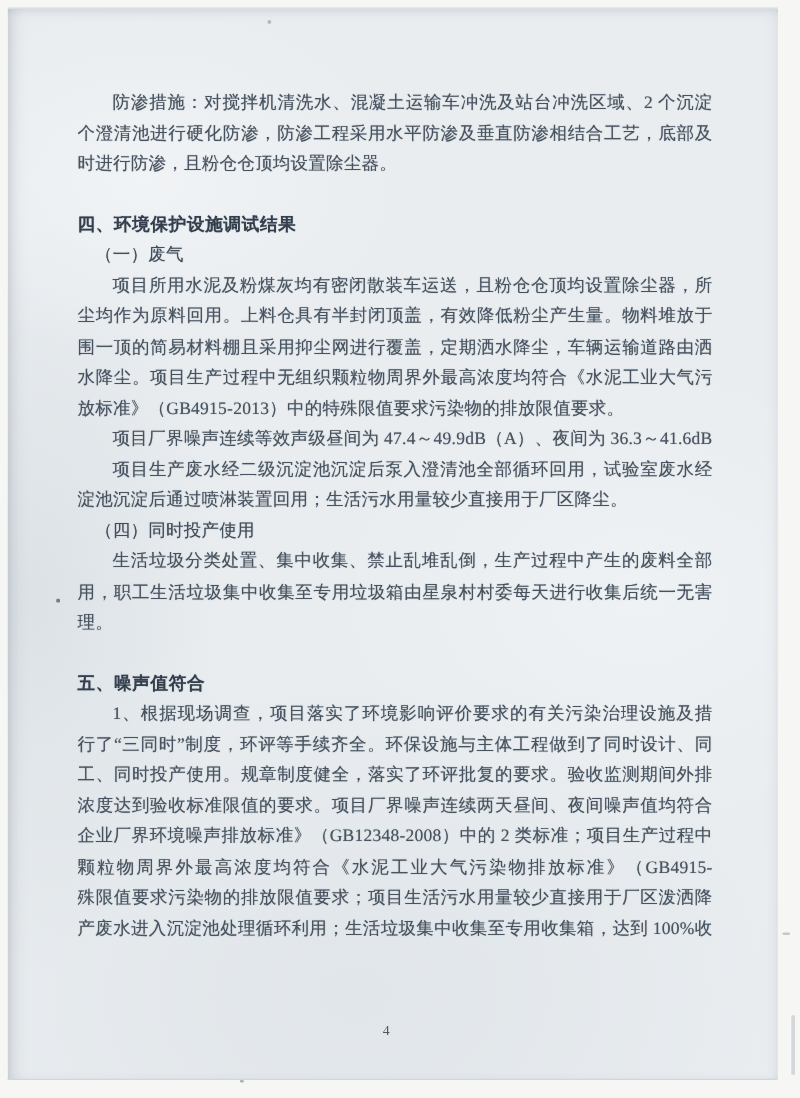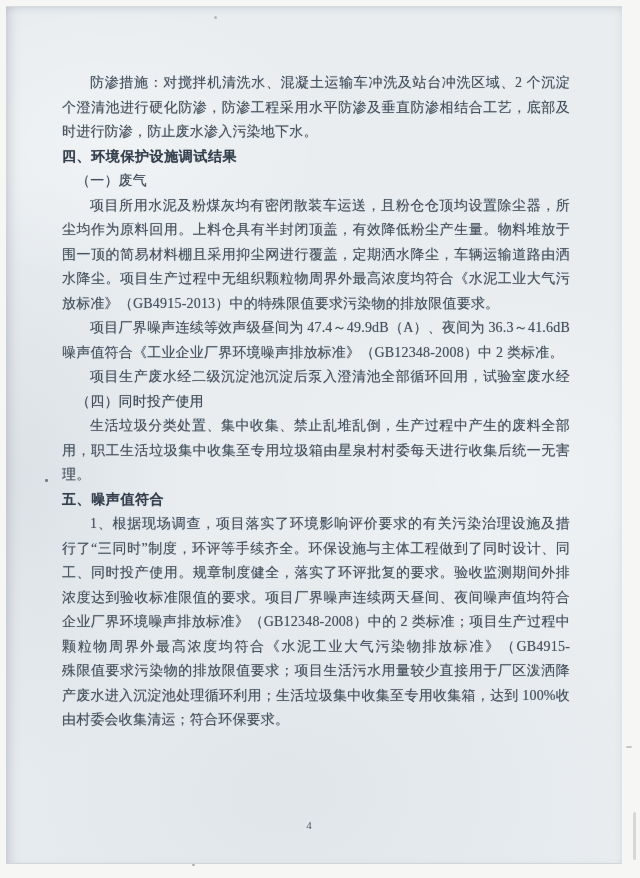--- a/index.html
+++ b/index.html
@@ -41,66 +41,65 @@
   }
   .line.first,.line.full{
     white-space:normal;
     text-align:justify;
     text-align-last:justify;
     text-justify:inter-character;
     overflow:hidden;
   }
   .line.first{text-indent:28px;}
   .line.h2{text-indent:14px;color:#414d5a;}
-  .line.h1{font-weight:bold;color:#333f4c;letter-spacing:0.6px;}
+  .line.h1{font-weight:bold;color:#333f4c;letter-spacing:0.6px;margin-top:24px;}
   .pagenum{
     position:absolute;left:288px;top:811px;width:30px;
     text-align:center;font-size:11px;line-height:14px;
     color:#4d5763;filter:blur(0.2px);
   }
   .speck{position:absolute;border-radius:50%;}
   .speck-1{left:214px;top:16px;width:3px;height:3px;background:#8e959d;opacity:.6;}
   .speck-2{left:45px;top:479px;width:3px;height:3px;background:#59646f;opacity:.8;border-radius:1px;}
   .speck-3{left:626px;top:746px;width:6px;height:2px;background:#c2c8cd;border-radius:1px;}
   .speck-4{left:633px;top:812px;width:3px;height:48px;background:#bac0c6;opacity:.55;border-radius:2px;}
   .speck-5{left:192px;top:864px;width:3px;height:2px;background:#aab0b6;border-radius:1px;}
 </style>
 </head>
 <body>
 
 <div class="scan">
   <div class="paper">
     <div class="textblock">
         <div class="line first">防渗措施：对搅拌机清洗水、混凝土运输车冲洗及站台冲洗区域、2 个沉淀池、1</div>
         <div class="line full">个澄清池进行硬化防渗，防渗工程采用水平防渗及垂直防渗相结合工艺，底部及边坡同</div>
-        <div class="line last">时进行防渗，防止废水渗入污染地下水。</div>
+        <div class="line last">时进行防渗，且粉仓仓顶均设置除尘器。</div>
         <div class="line h1">四、环境保护设施调试结果</div>
         <div class="line h2">（一）废气</div>
         <div class="line first">项目所用水泥及粉煤灰均有密闭散装车运送，且粉仓仓顶均设置除尘器，所收集粉</div>
         <div class="line full">尘均作为原料回用。上料仓具有半封闭顶盖，有效降低粉尘产生量。物料堆放于具有三</div>
         <div class="line full">围一顶的简易材料棚且采用抑尘网进行覆盖，定期洒水降尘，车辆运输道路由洒水车洒</div>
         <div class="line full">水降尘。项目生产过程中无组织颗粒物周界外最高浓度均符合《水泥工业大气污染物排</div>
         <div class="line last">放标准》（GB4915-2013）中的特殊限值要求污染物的排放限值要求。</div>
         <div class="line first">项目厂界噪声连续等效声级昼间为 47.4～49.9dB（A）、夜间为 36.3～41.6dB（A），</div>
-        <div class="line last">噪声值符合《工业企业厂界环境噪声排放标准》（GB12348-2008）中 2 类标准。</div>
         <div class="line first">项目生产废水经二级沉淀池沉淀后泵入澄清池全部循环回用，试验室废水经小型沉</div>
+        <div class="line last">淀池沉淀后通过喷淋装置回用；生活污水用量较少直接用于厂区降尘。</div>
         <div class="line h2">（四）同时投产使用</div>
         <div class="line first">生活垃圾分类处置、集中收集、禁止乱堆乱倒，生产过程中产生的废料全部回收利</div>
         <div class="line full">用，职工生活垃圾集中收集至专用垃圾箱由星泉村村委每天进行收集后统一无害化处</div>
         <div class="line last">理。</div>
         <div class="line h1">五、噪声值符合</div>
         <div class="line first">1、根据现场调查，项目落实了环境影响评价要求的有关污染治理设施及措施，执</div>
         <div class="line full">行了“三同时”制度，环评等手续齐全。环保设施与主体工程做到了同时设计、同时施</div>
         <div class="line full">工、同时投产使用。规章制度健全，落实了环评批复的要求。验收监测期间外排污染物</div>
         <div class="line full">浓度达到验收标准限值的要求。项目厂界噪声连续两天昼间、夜间噪声值均符合《工业</div>
         <div class="line full">企业厂界环境噪声排放标准》（GB12348-2008）中的 2 类标准；项目生产过程中无组织</div>
         <div class="line full">颗粒物周界外最高浓度均符合《水泥工业大气污染物排放标准》（GB4915-2013）中的特</div>
         <div class="line full">殊限值要求污染物的排放限值要求；项目生活污水用量较少直接用于厂区泼洒降尘，生</div>
         <div class="line full">产废水进入沉淀池处理循环利用；生活垃圾集中收集至专用收集箱，达到 100%收集统一</div>
-        <div class="line last">由村委会收集清运；符合环保要求。</div>
       </div>
     <div class="pagenum">4</div>
   </div>
   <div class="speck speck-1"></div>
   <div class="speck speck-2"></div>
   <div class="speck speck-3"></div>
   <div class="speck speck-4"></div>
   <div class="speck speck-5"></div>
 </div>
 

